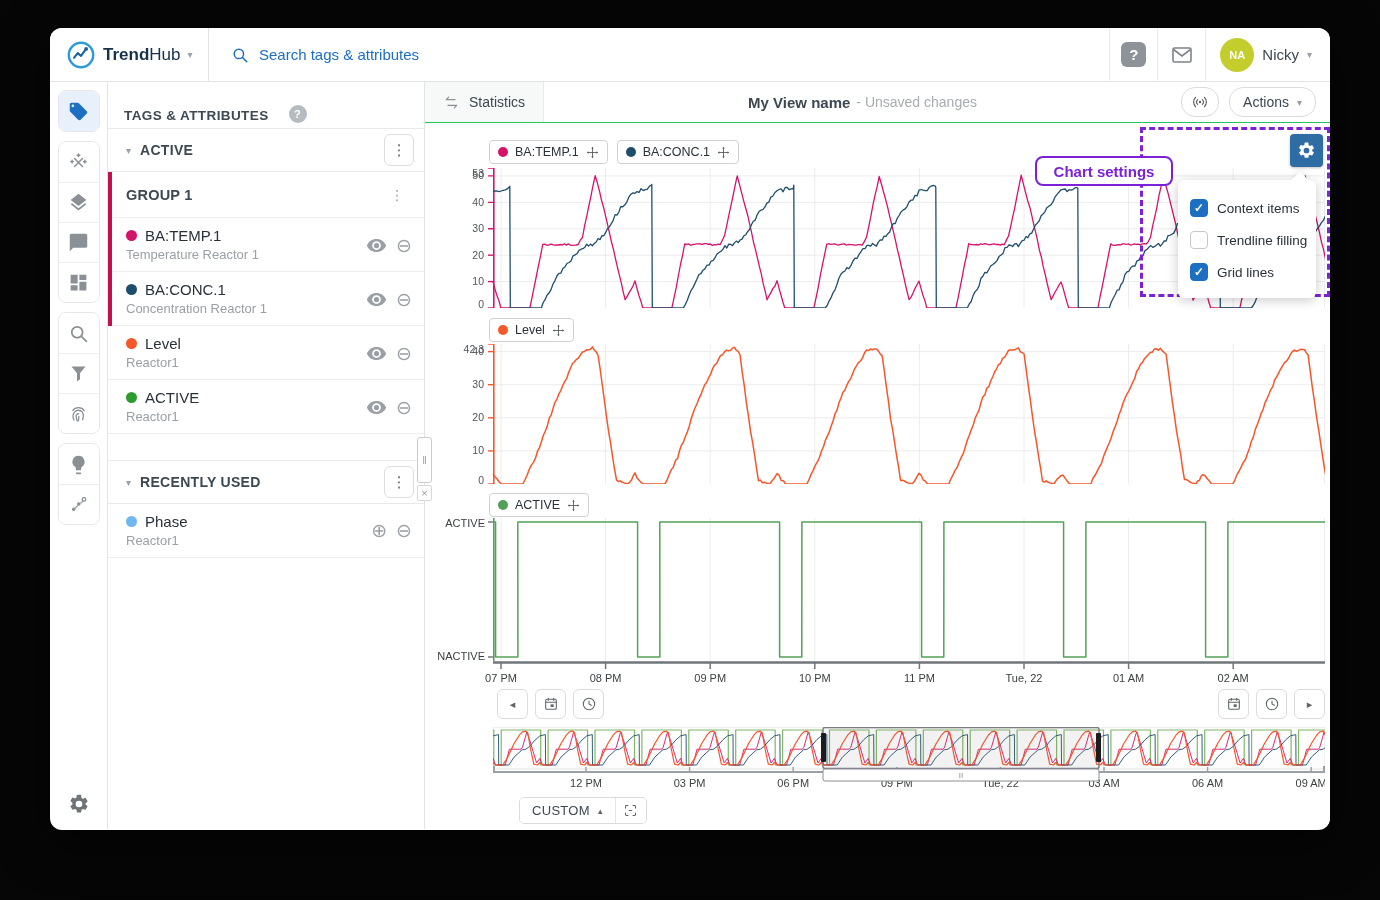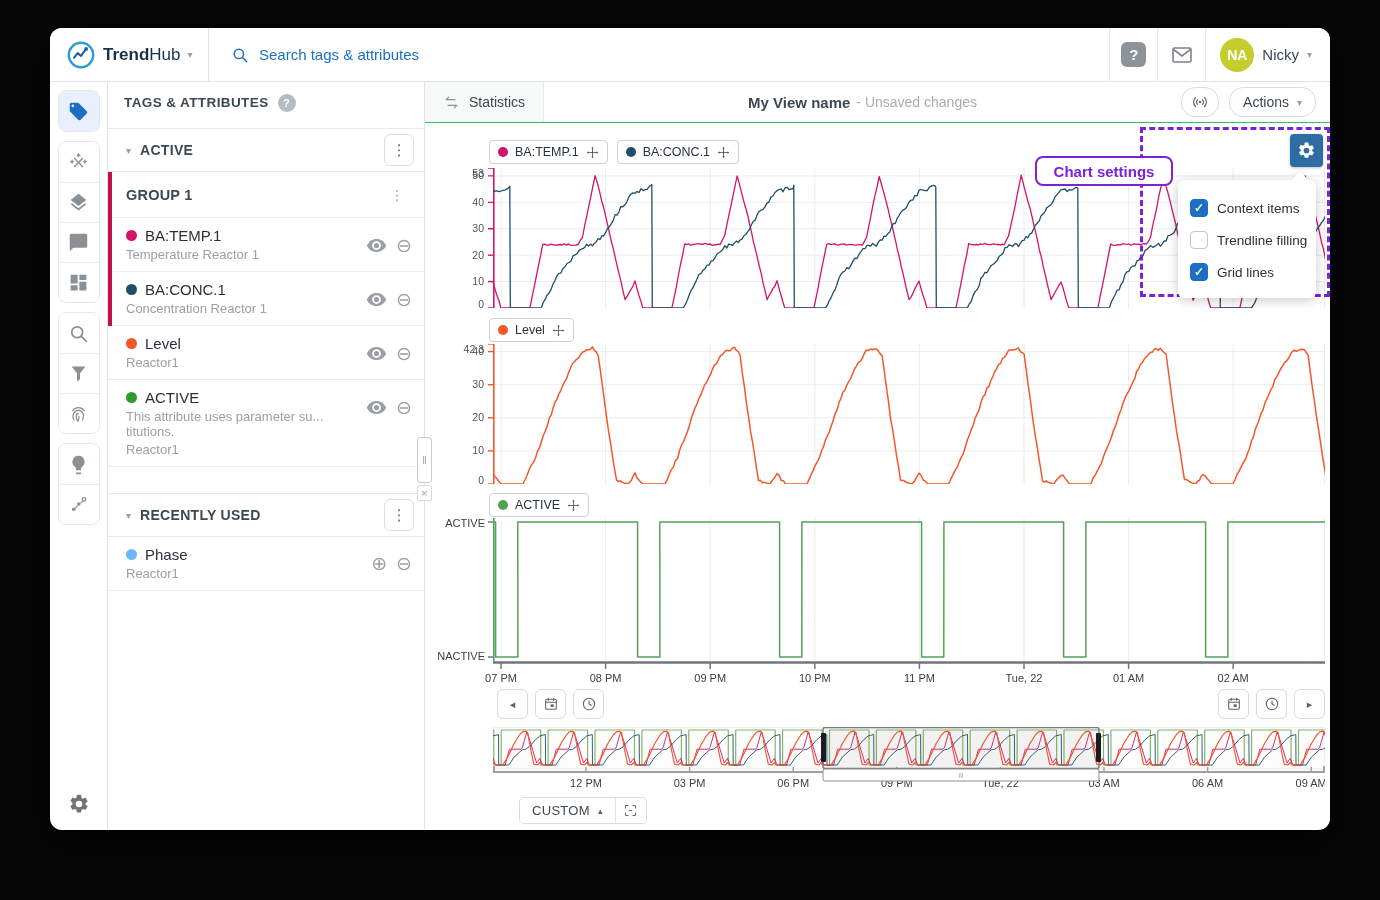--- a/index.html
+++ b/index.html
@@ -19,40 +19,40 @@
     border-left:1px solid #e1e3e5; color:#1d6fc2; font-size:15px; }
   .topnav { display:flex; align-items:center; gap:6px; padding-right:14px; }
   .navitem { font-size:15px; color:#3c4852; padding:7px 13px; border-radius:4px; cursor:pointer; white-space:nowrap; }
   .navitem.active { background:#e8f1fb; color:#1d6fc2; }
   .topicons { display:flex; align-items:center; }
   .topicon-cell { display:flex; align-items:center; justify-content:center; width:48px; height:54px; border-left:1px solid #e9eaec; }
   .helpbtn { width:25px; height:25px; border-radius:6px; background:#8d9398; color:#fff;
     font-size:15px; font-weight:700; display:flex; align-items:center; justify-content:center; }
   .usercell { display:flex; align-items:center; gap:8px; padding:0 18px 0 14px; border-left:1px solid #e9eaec; height:54px; }
   .avatar { width:34px; height:34px; border-radius:50%; background:#c3ce2d; color:#fff;
-    font-size:14px; font-weight:700; display:flex; align-items:center; justify-content:center; }
+    font-size:11px; font-weight:700; display:flex; align-items:center; justify-content:center; }
   .username { font-size:15px; color:#3c4852; }
 
   
   .content { display:flex; height:747px; }
 
   
   .rail { width:58px; border-right:1px solid #e1e3e5; display:flex; flex-direction:column;
     align-items:center; padding:8px 0 10px; }
   .railgroup { border:1px solid #e6e7e9; border-radius:8px; overflow:hidden; margin-bottom:9px; background:#fff; }
   .railbtn { width:40px; height:40px; display:flex; align-items:center; justify-content:center;
     color:#8a9096; background:#fff; cursor:pointer; }
   .railgroup .railbtn + .railbtn { border-top:1px solid #eceded; }
   .railbtn.active { background:#e8f1fb; color:#1d6fc2; }
   .railbtn svg { width:21px; height:21px; }
   .rail-gear { margin-top:auto; color:#6f7478; }
 
   
   .tagspanel { width:317px; border-right:1px solid #e1e3e5; position:relative; background:#fff; }
-  .panel-title { height:41px; display:flex; align-items:center; gap:9px; padding:0 16px;
+  .panel-title { height:41px; display:flex; align-items:flex-end; gap:20px; padding:0 16px;
     font-size:13.5px; font-weight:700; letter-spacing:.4px; color:#3c4852; }
   .panel-help { width:18px; height:18px; border-radius:50%; background:#b6bbbf; color:#fff;
     font-size:11px; font-weight:700; display:flex; align-items:center; justify-content:center; }
   .sect { height:44px; margin-top:5px; border-top:1px solid #e8e9ea; border-bottom:1px solid #e8e9ea;
     display:flex; align-items:center; padding:0 10px 0 18px; }
   .sect.recent { margin-top:26px; }
   .sect-label { font-size:14px; font-weight:700; color:#3c4852; margin-left:9px; letter-spacing:.3px; flex:1; }
   .kebabbtn { width:30px; height:32px; border:1px solid #dcdee0; border-radius:6px; background:#fff;
     color:#5f6468; font-size:15px; display:flex; align-items:center; justify-content:center; cursor:pointer; }
   .groupblock { border-left:4px solid #c2104f; }
@@ -448,21 +448,20 @@
           <span class="circleglyph">⊖</span>
         </div>
       </div>
 
       <div class="tagrow" style="padding-left:18px">
         <div class="txt">
           <div class="tagline">
               <span class="dot" style="background: rgb(46, 155, 46);"></span>
             <span class="tagname">ACTIVE</span>
             </div>
-          <div class="tagdesc">This attribute uses parameter su... titutions.</div>
           <div class="tagdesc">Reactor1</div>
         </div>
         <div class="rowicons">
           <svg>
               <use href="#i-eye"></use>
             </svg>
           <span class="circleglyph">⊖</span>
         </div>
       </div>
 

